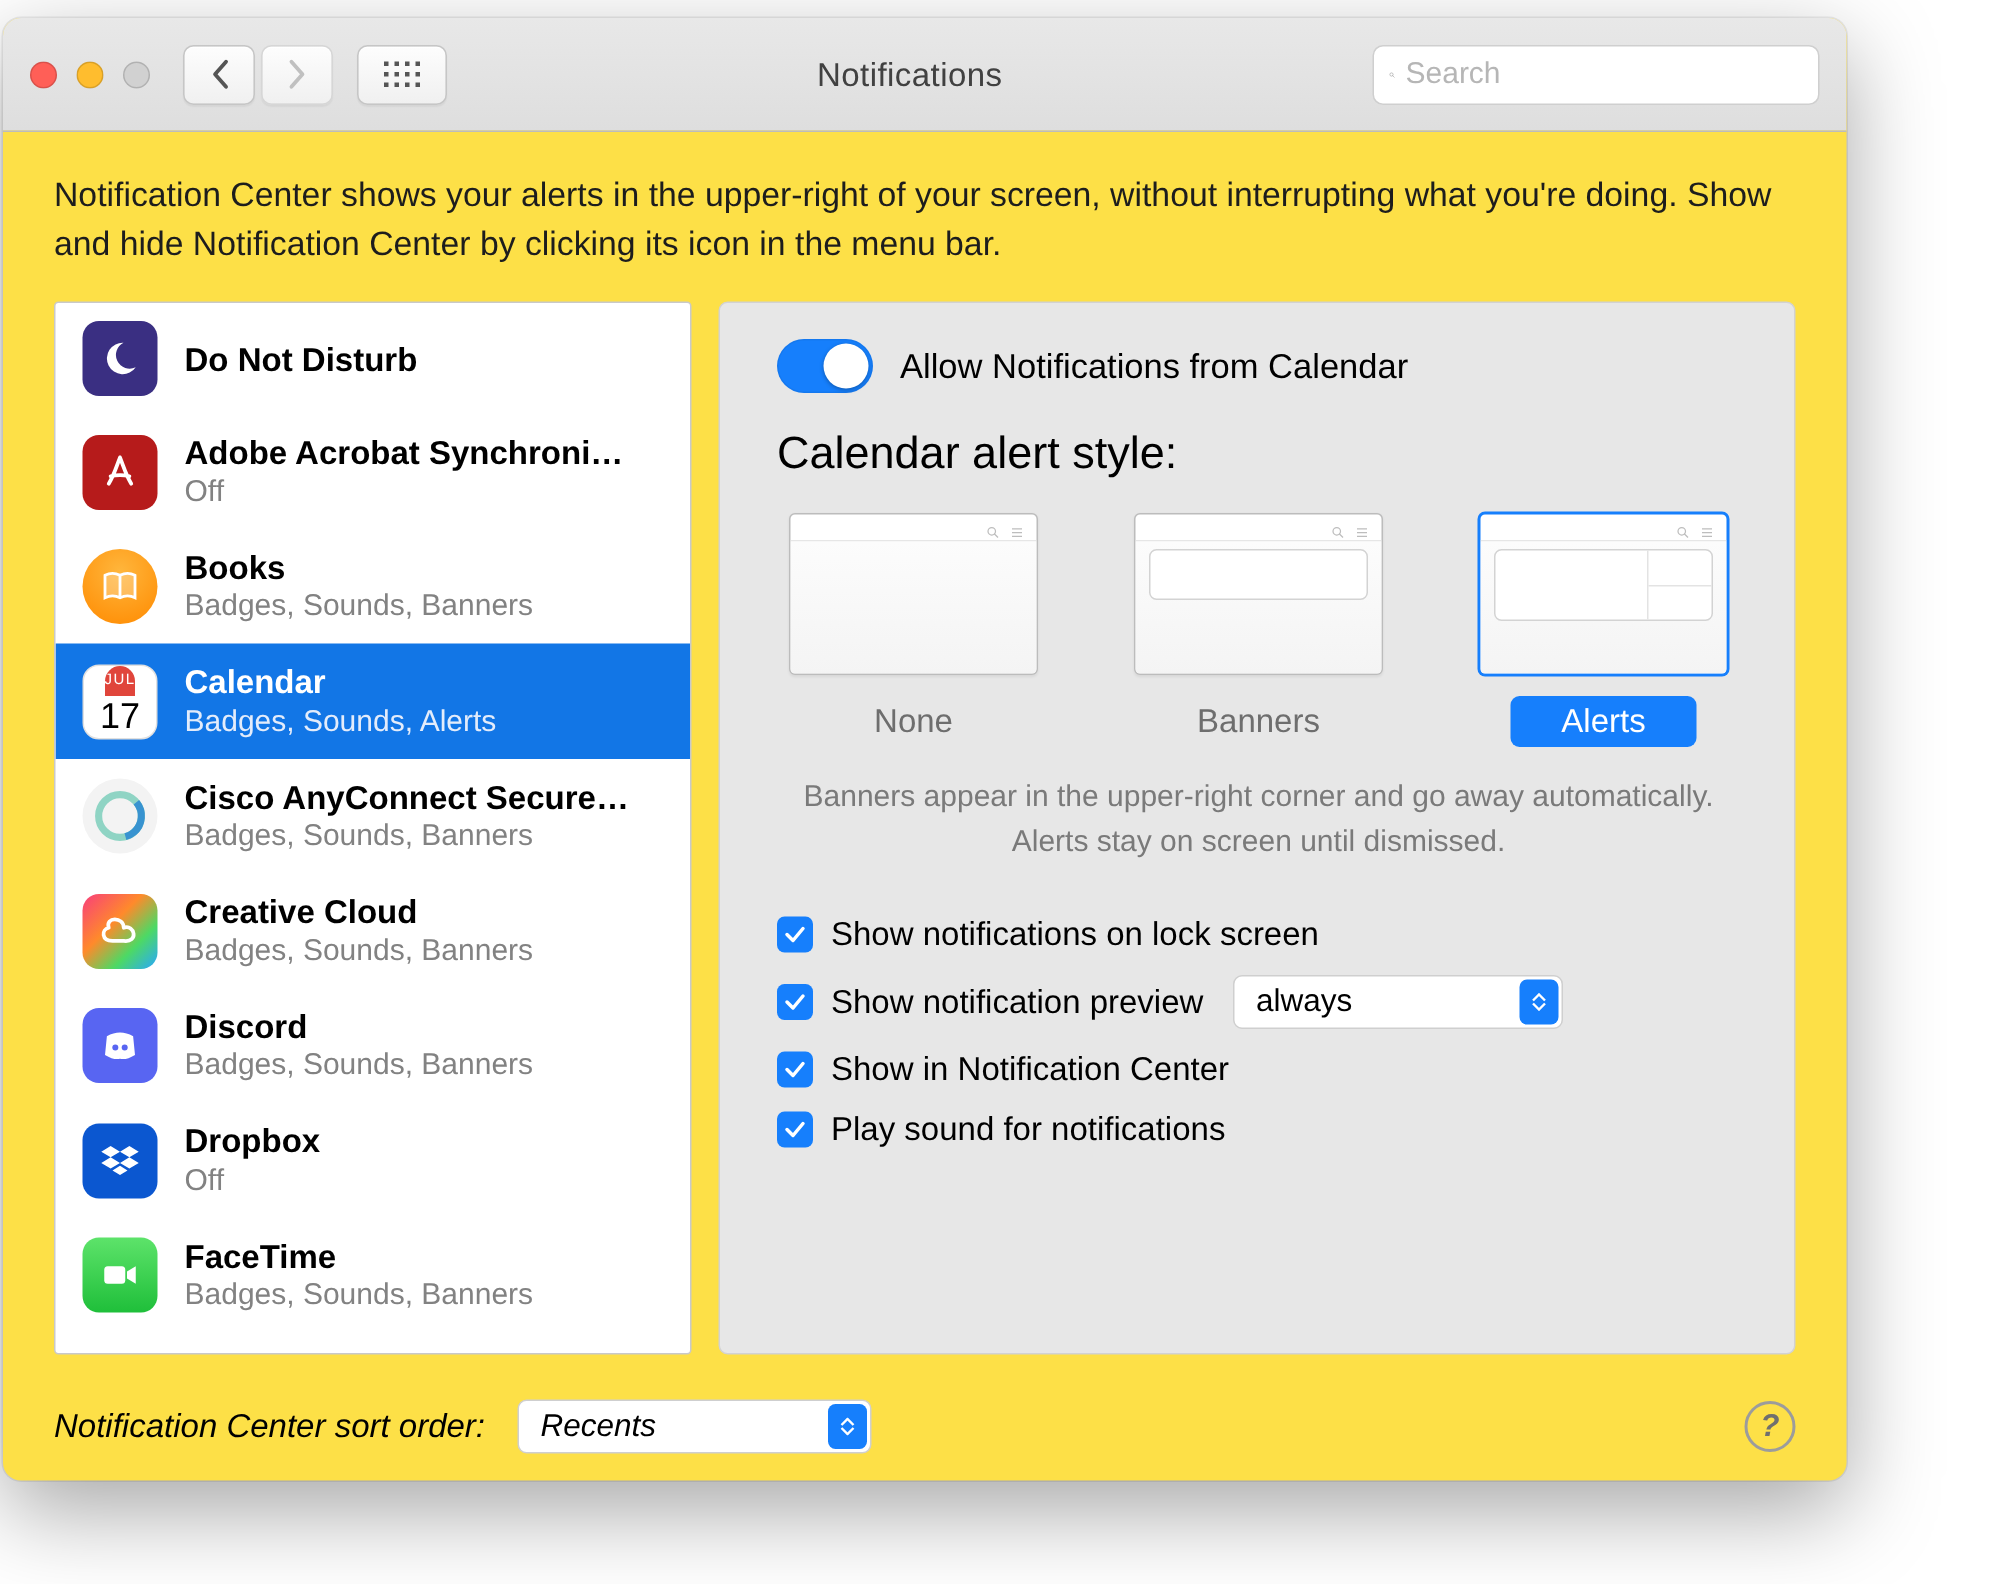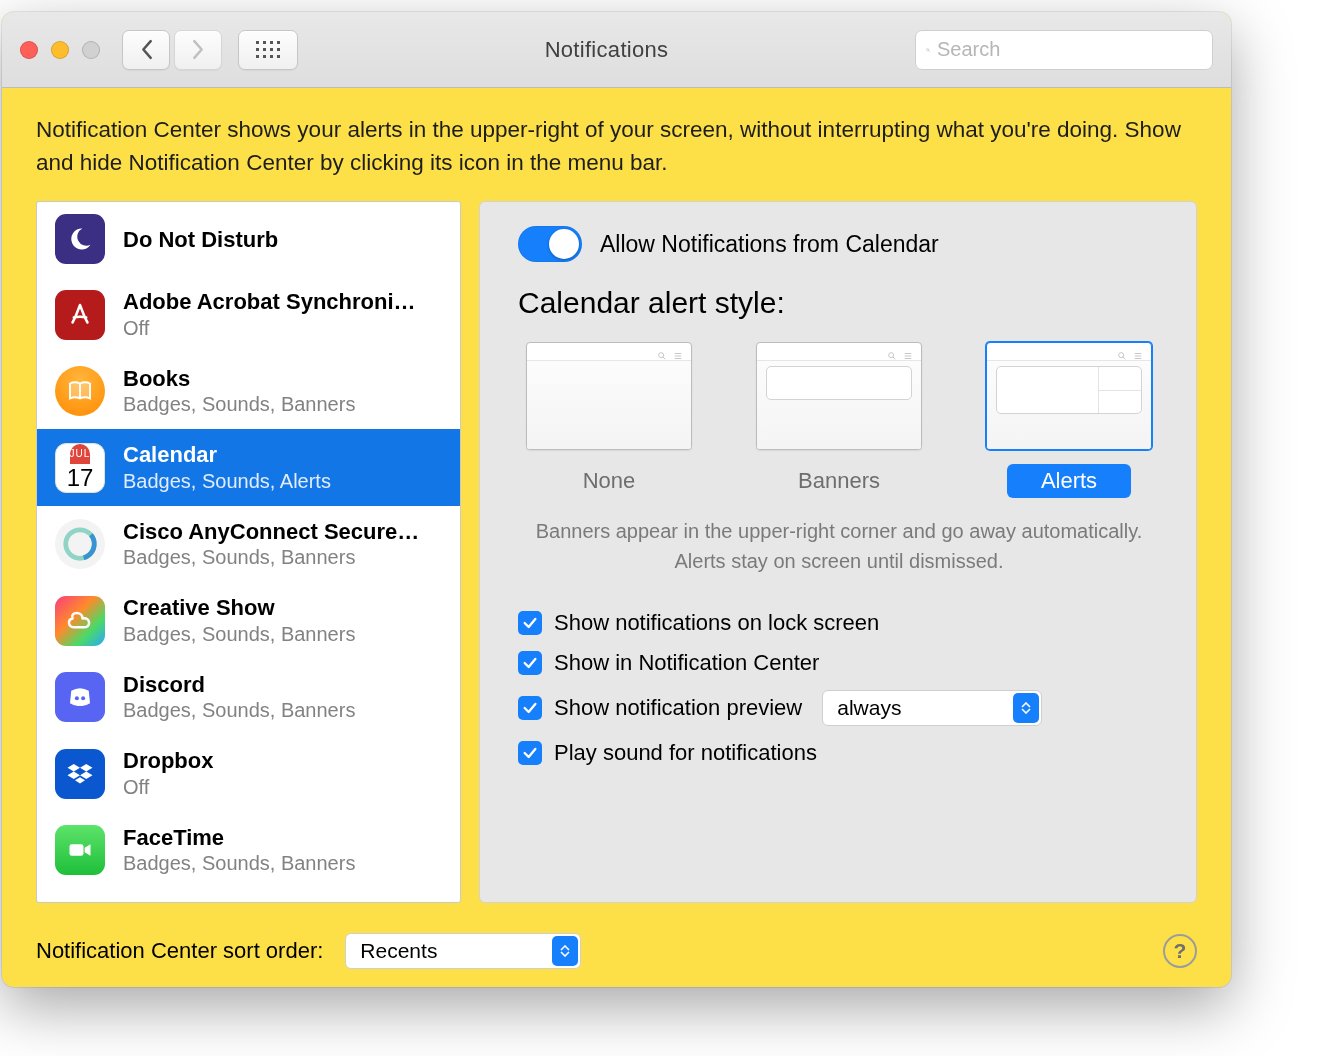--- a/index.html
+++ b/index.html
@@ -224,20 +224,21 @@
     background:#167ffc; border-radius:5px;
     display:flex; flex-direction:column; align-items:center; justify-content:center;
     color:#fff;
   }
   .stepper svg {width:10px;height:6px;}
 
   .footer {
     display:flex; align-items:center;
     gap: 14px;
     padding-top: 8px;
+    font-style: italic;
   }
   .footer-label { font-size: 22px; color:#000; }
   .footer .sel { min-width: 236px; }
   .help {
     margin-left:auto;
     width: 34px; height: 34px; border-radius:50%;
     border: 2px solid #9c9c9c; color:#6f6f6f;
     display:flex; align-items:center; justify-content:center;
     font-size: 21px; font-weight:600;
   }
@@ -365,21 +366,21 @@
               <div class="sub">Badges, Sounds, Banners</div>
             </div>
           </div>
           <div class="app-row">
             <div class="ico cc">
               <svg width="30" height="30" viewBox="0 0 24 24">
                   <path d="M6 10 C4 4 14 4 14 10 C20 8 22 18 14 17 H8 C2 17 2 11 6 10 Z" fill="none" stroke="#fff" stroke-width="2" stroke-linejoin="round"></path>
                 </svg>
             </div>
             <div class="info">
-              <div class="name">Creative Show</div>
+              <div class="name">Creative Cloud</div>
               <div class="sub">Badges, Sounds, Banners</div>
             </div>
           </div>
           <div class="app-row">
             <div class="ico discord">
               <svg width="30" height="30" viewBox="0 0 24 24">
                   <path d="M5 7 Q12 3 19 7 L20 17 Q15 20 12 19 Q9 20 4 17 Z" fill="#fff"></path>
                   <circle cx="9.5" cy="13" r="1.6" fill="#5865f2"></circle>
                   <circle cx="14.5" cy="13" r="1.6" fill="#5865f2"></circle>
                 </svg>
@@ -490,40 +491,40 @@
                 </svg>
               </div>
             <span>Show notifications on lock screen</span>
           </div>
           <div class="opt-row">
             <div class="chk">
                 <svg viewBox="0 0 24 24">
                   <path d="M4 12 L10 18 L20 6" stroke="currentColor" stroke-width="3.5" fill="none" stroke-linecap="round" stroke-linejoin="round"></path>
                 </svg>
               </div>
-            <span>Show in Notification Center</span>
-          </div>
-          <div class="opt-row">
-            <div class="chk">
-                <svg viewBox="0 0 24 24">
-                  <path d="M4 12 L10 18 L20 6" stroke="currentColor" stroke-width="3.5" fill="none" stroke-linecap="round" stroke-linejoin="round"></path>
-                </svg>
-              </div>
             <span>Show notification preview</span>
             <div class="sel">
               <span>always</span>
               <div class="stepper">
                 <svg viewBox="0 0 10 6">
                     <path d="M1 5 L5 1 L9 5" stroke="#fff" stroke-width="1.6" fill="none"></path>
                   </svg>
                 <svg viewBox="0 0 10 6">
                     <path d="M1 1 L5 5 L9 1" stroke="#fff" stroke-width="1.6" fill="none"></path>
                   </svg>
               </div>
             </div>
+          </div>
+          <div class="opt-row">
+            <div class="chk">
+                <svg viewBox="0 0 24 24">
+                  <path d="M4 12 L10 18 L20 6" stroke="currentColor" stroke-width="3.5" fill="none" stroke-linecap="round" stroke-linejoin="round"></path>
+                </svg>
+              </div>
+            <span>Show in Notification Center</span>
           </div>
           <div class="opt-row">
             <div class="chk">
                 <svg viewBox="0 0 24 24">
                   <path d="M4 12 L10 18 L20 6" stroke="currentColor" stroke-width="3.5" fill="none" stroke-linecap="round" stroke-linejoin="round"></path>
                 </svg>
               </div>
             <span>Play sound for notifications</span>
           </div>
         </div>

